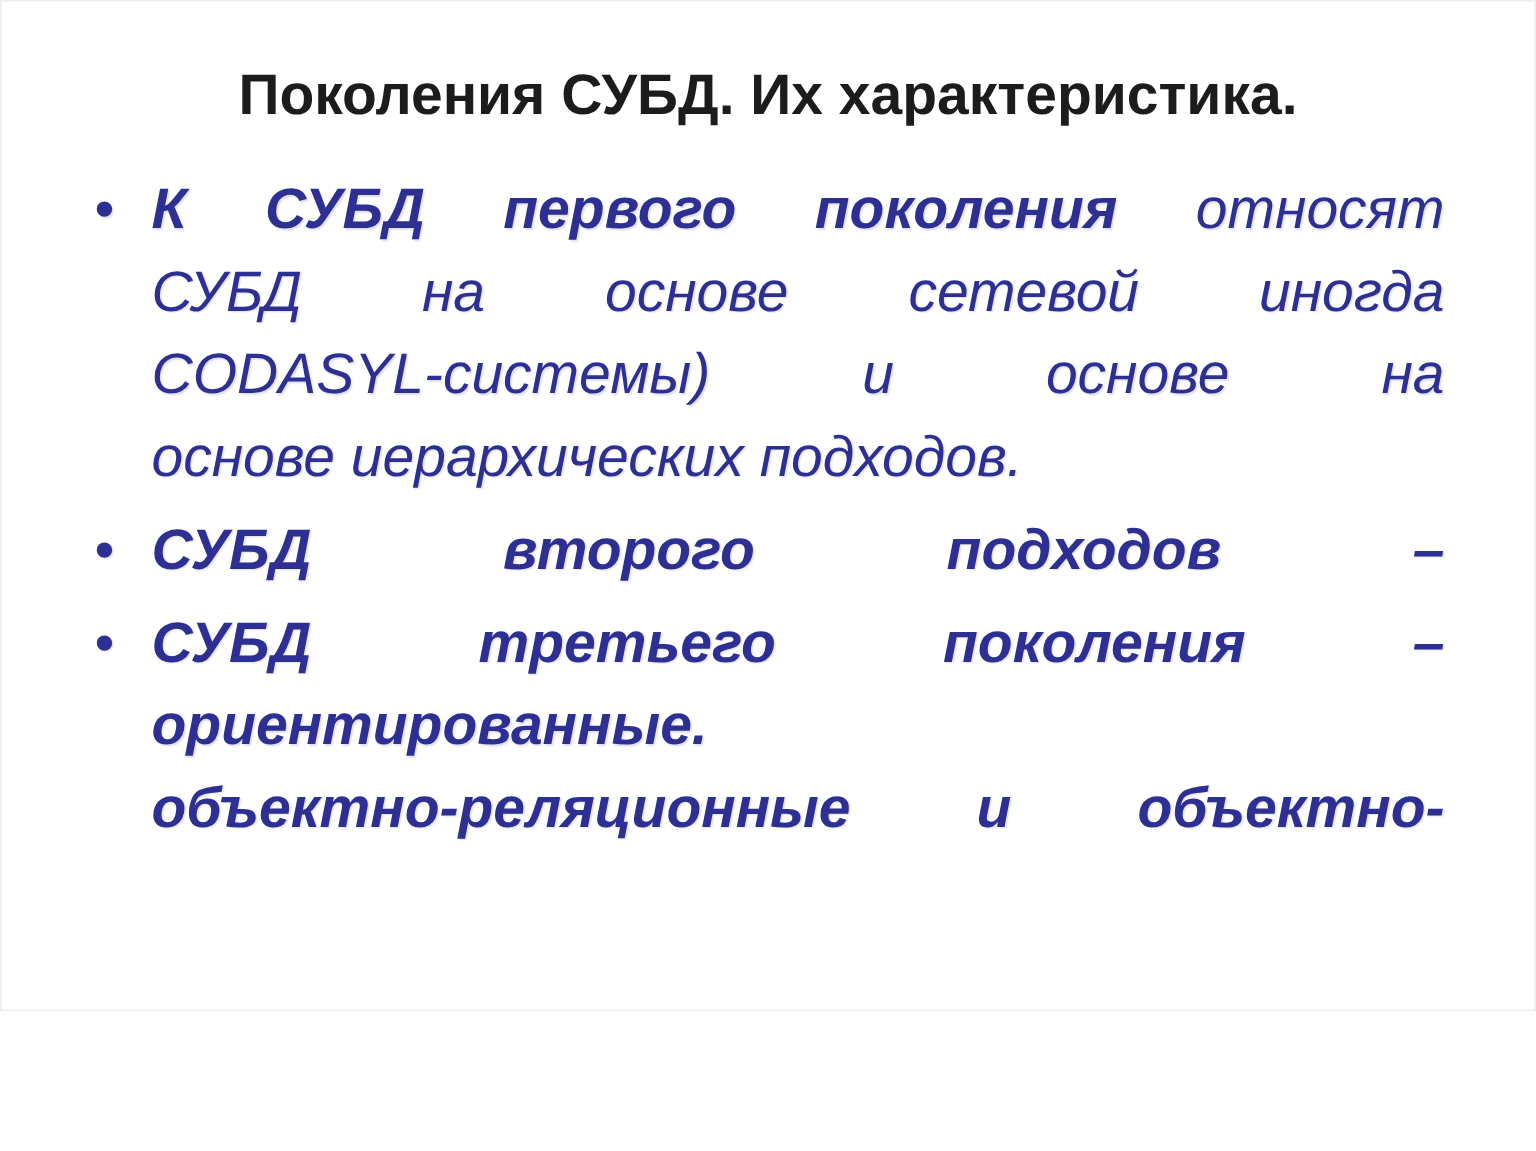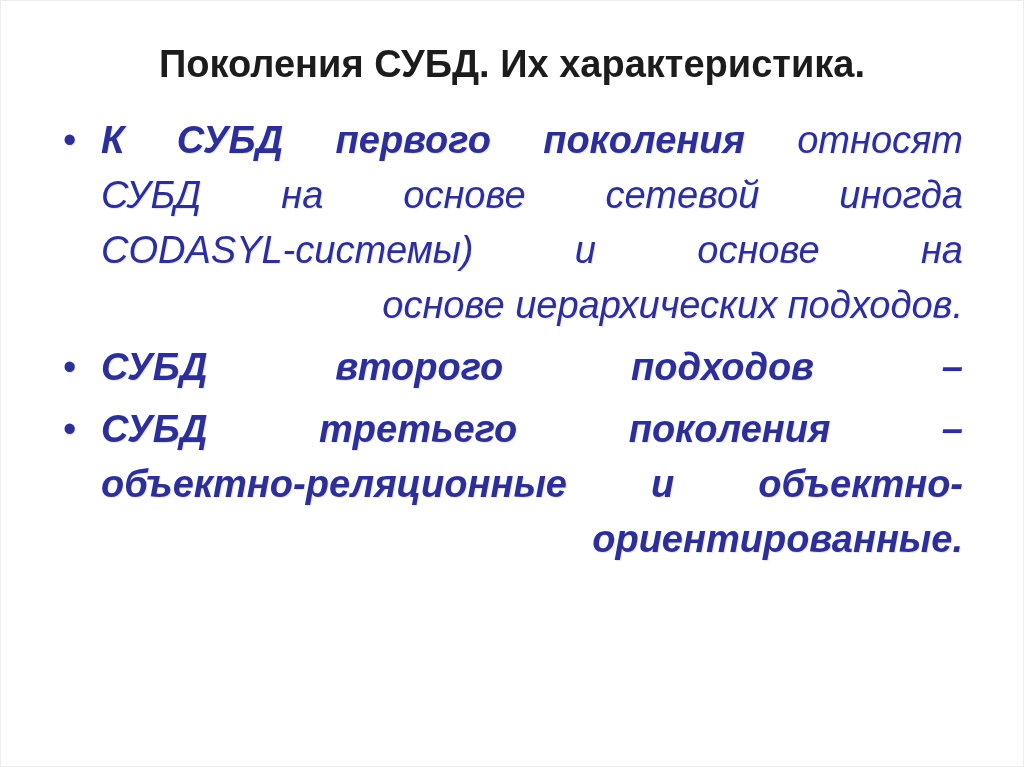--- a/index.html
+++ b/index.html
@@ -9,21 +9,21 @@
     --border-color: #ededed;
   }
   * { margin: 0; padding: 0; box-sizing: border-box; }
   html, body {
     background: var(--bg-color);
     font-family: "Liberation Sans", sans-serif;
   }
   .slide {
     position: relative;
     width: 1024px;
-    height: 767px;
+    height: 674px;
     background: var(--bg-color);
     border: 1px solid var(--border-color);
     overflow: hidden;
   }
   .title {
     position: absolute;
     top: 42px;
     left: 0;
     right: 0;
     text-align: center;
@@ -48,21 +48,21 @@
     margin-bottom: 7px;
   }
   .bullet .dot {
     flex: 0 0 38px;
     font-style: normal;
   }
   .bullet .lines {
     flex: 1 1 auto;
     min-width: 0;
   }
-  .line { text-align: right; }
+  .line { text-align: left; }
   .line.just {
     text-align: justify;
     text-align-last: justify;
   }
   .bold { font-weight: bold; }
   .allbold .lines { font-weight: bold; }
 </style>
 </head>
 <body>
 
@@ -89,19 +89,19 @@
       <span class="dot">•</span>
       <div class="lines">
         <div class="line just">СУБД второго подходов –</div>
       </div>
     </div>
 
     <div class="bullet allbold">
       <span class="dot">•</span>
       <div class="lines">
         <div class="line just">СУБД третьего поколения –</div>
+        <div class="line">ориентированные.</div>
         <div class="line just">объектно-реляционные и объектно-</div>
-        <div class="line">ориентированные.</div>
       </div>
     </div>
 
   </div>
 </div>
 
 </body></html>

